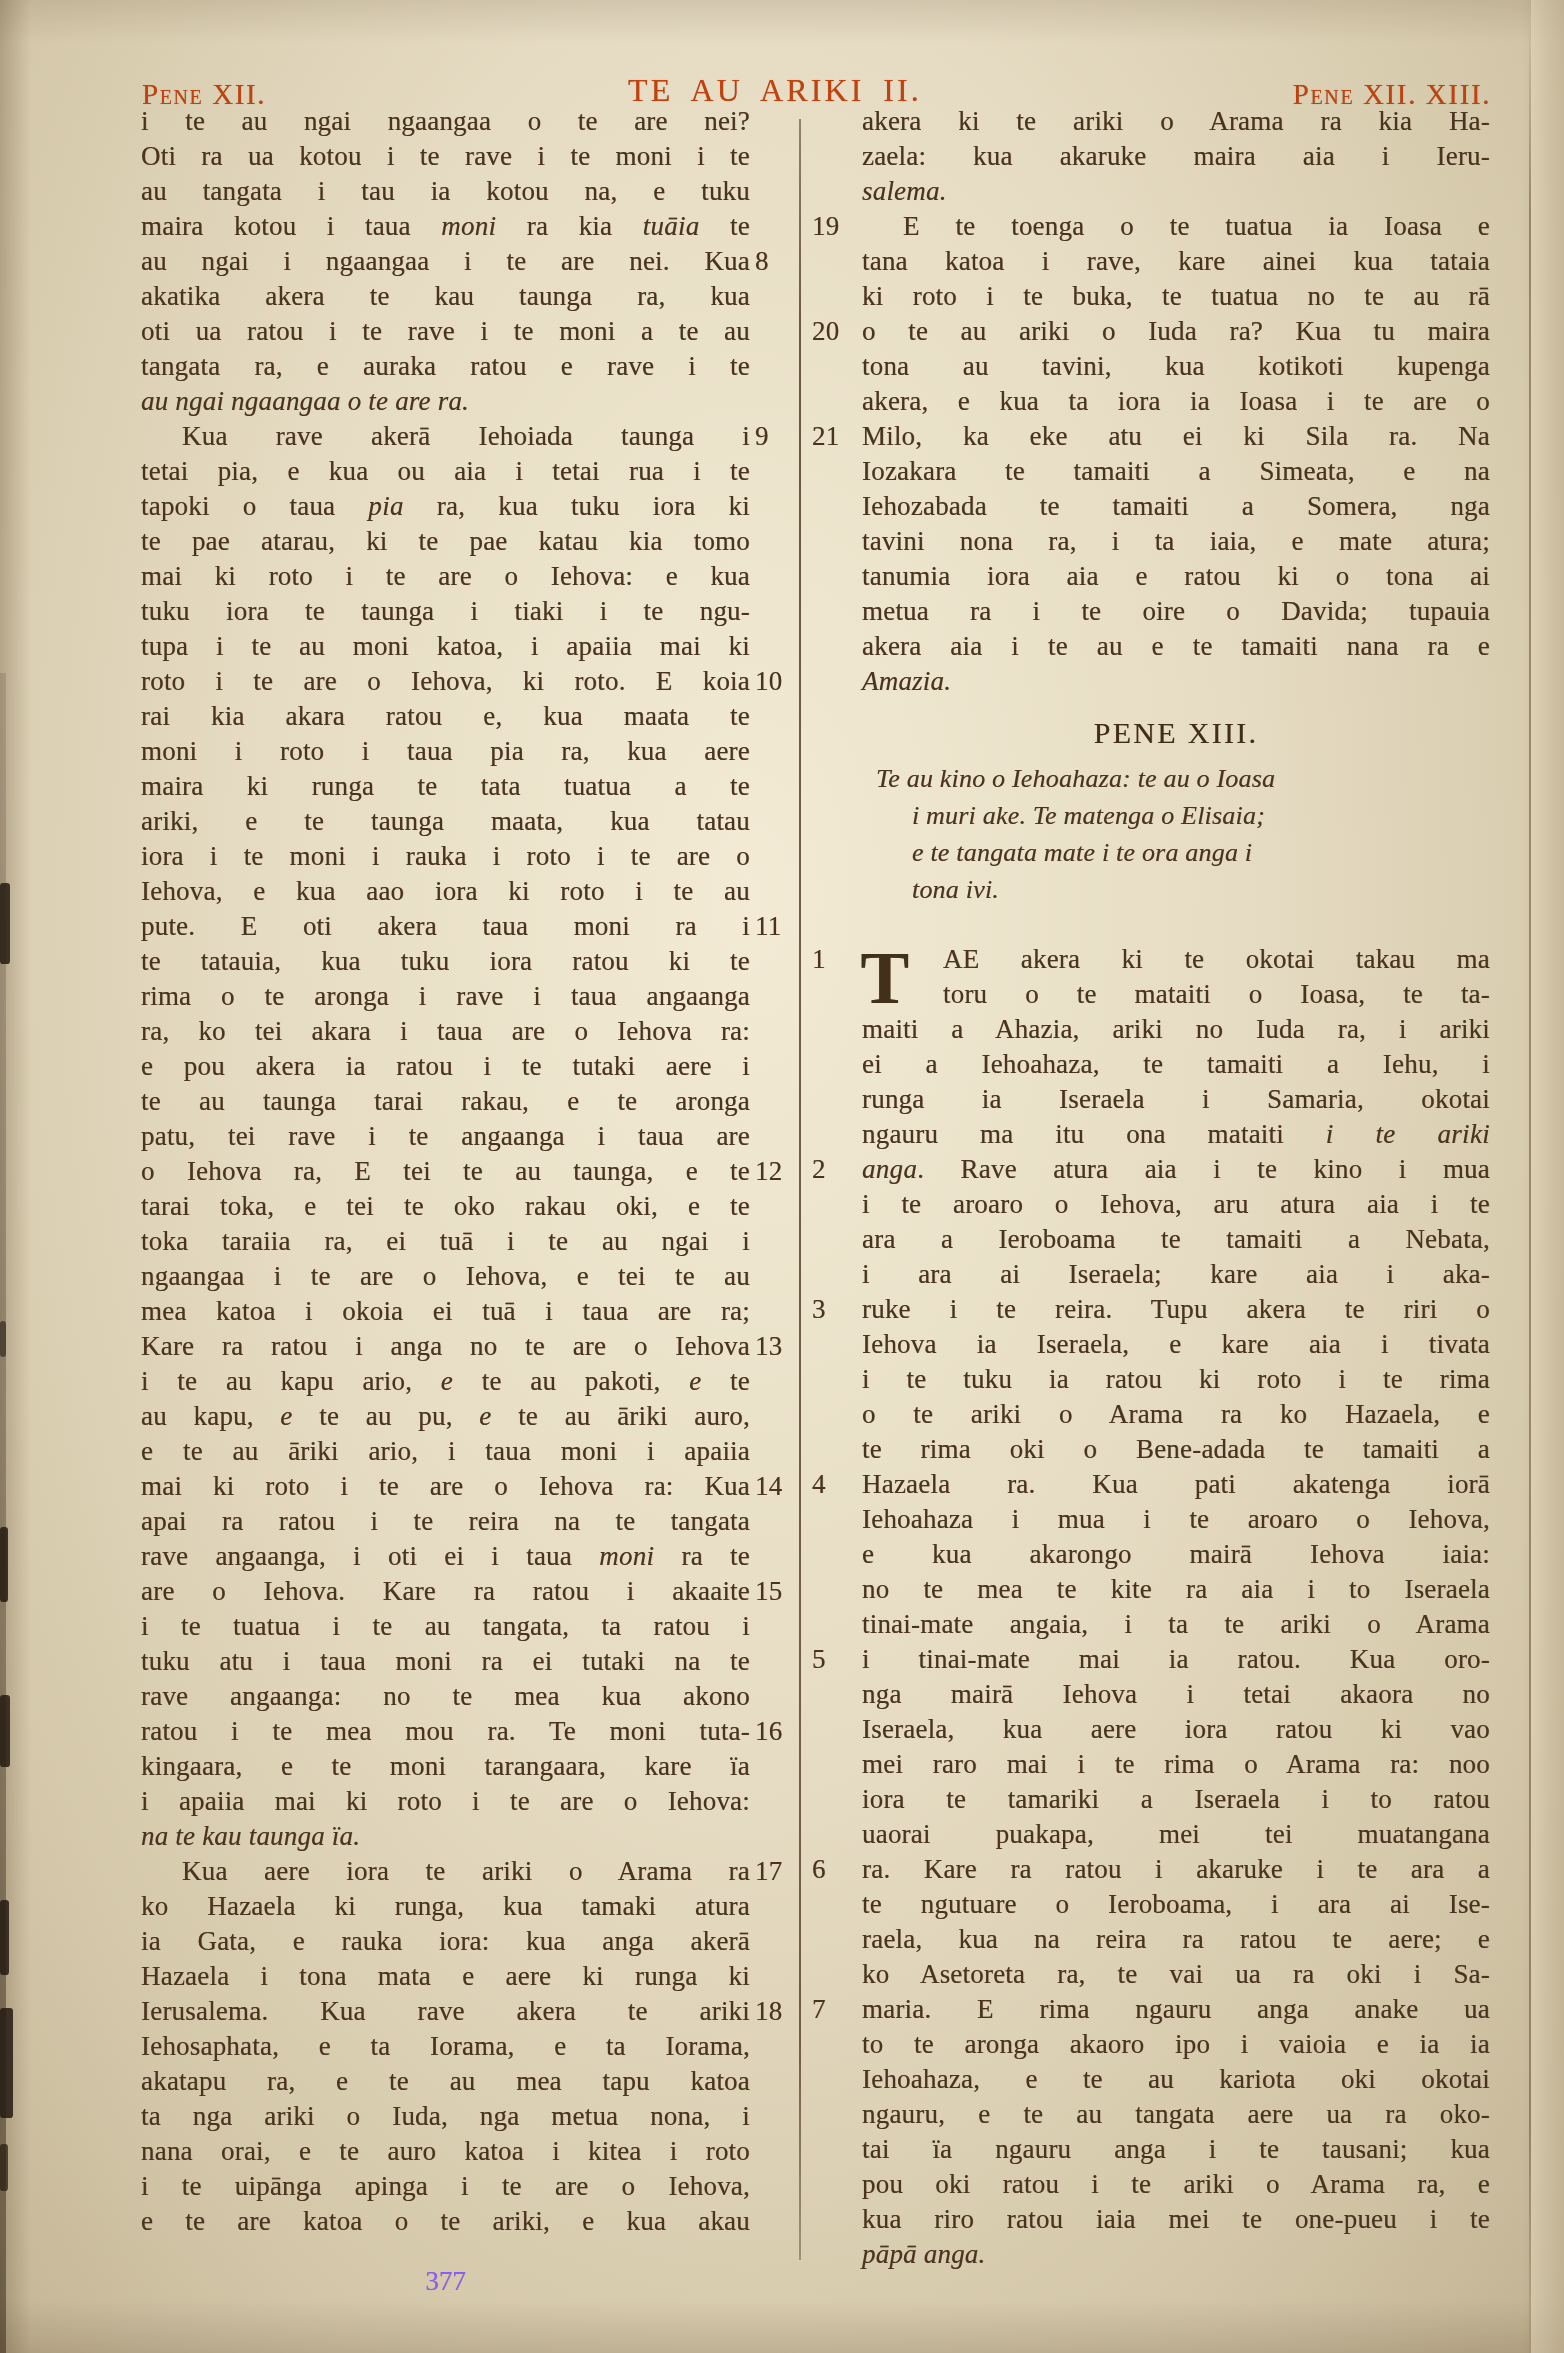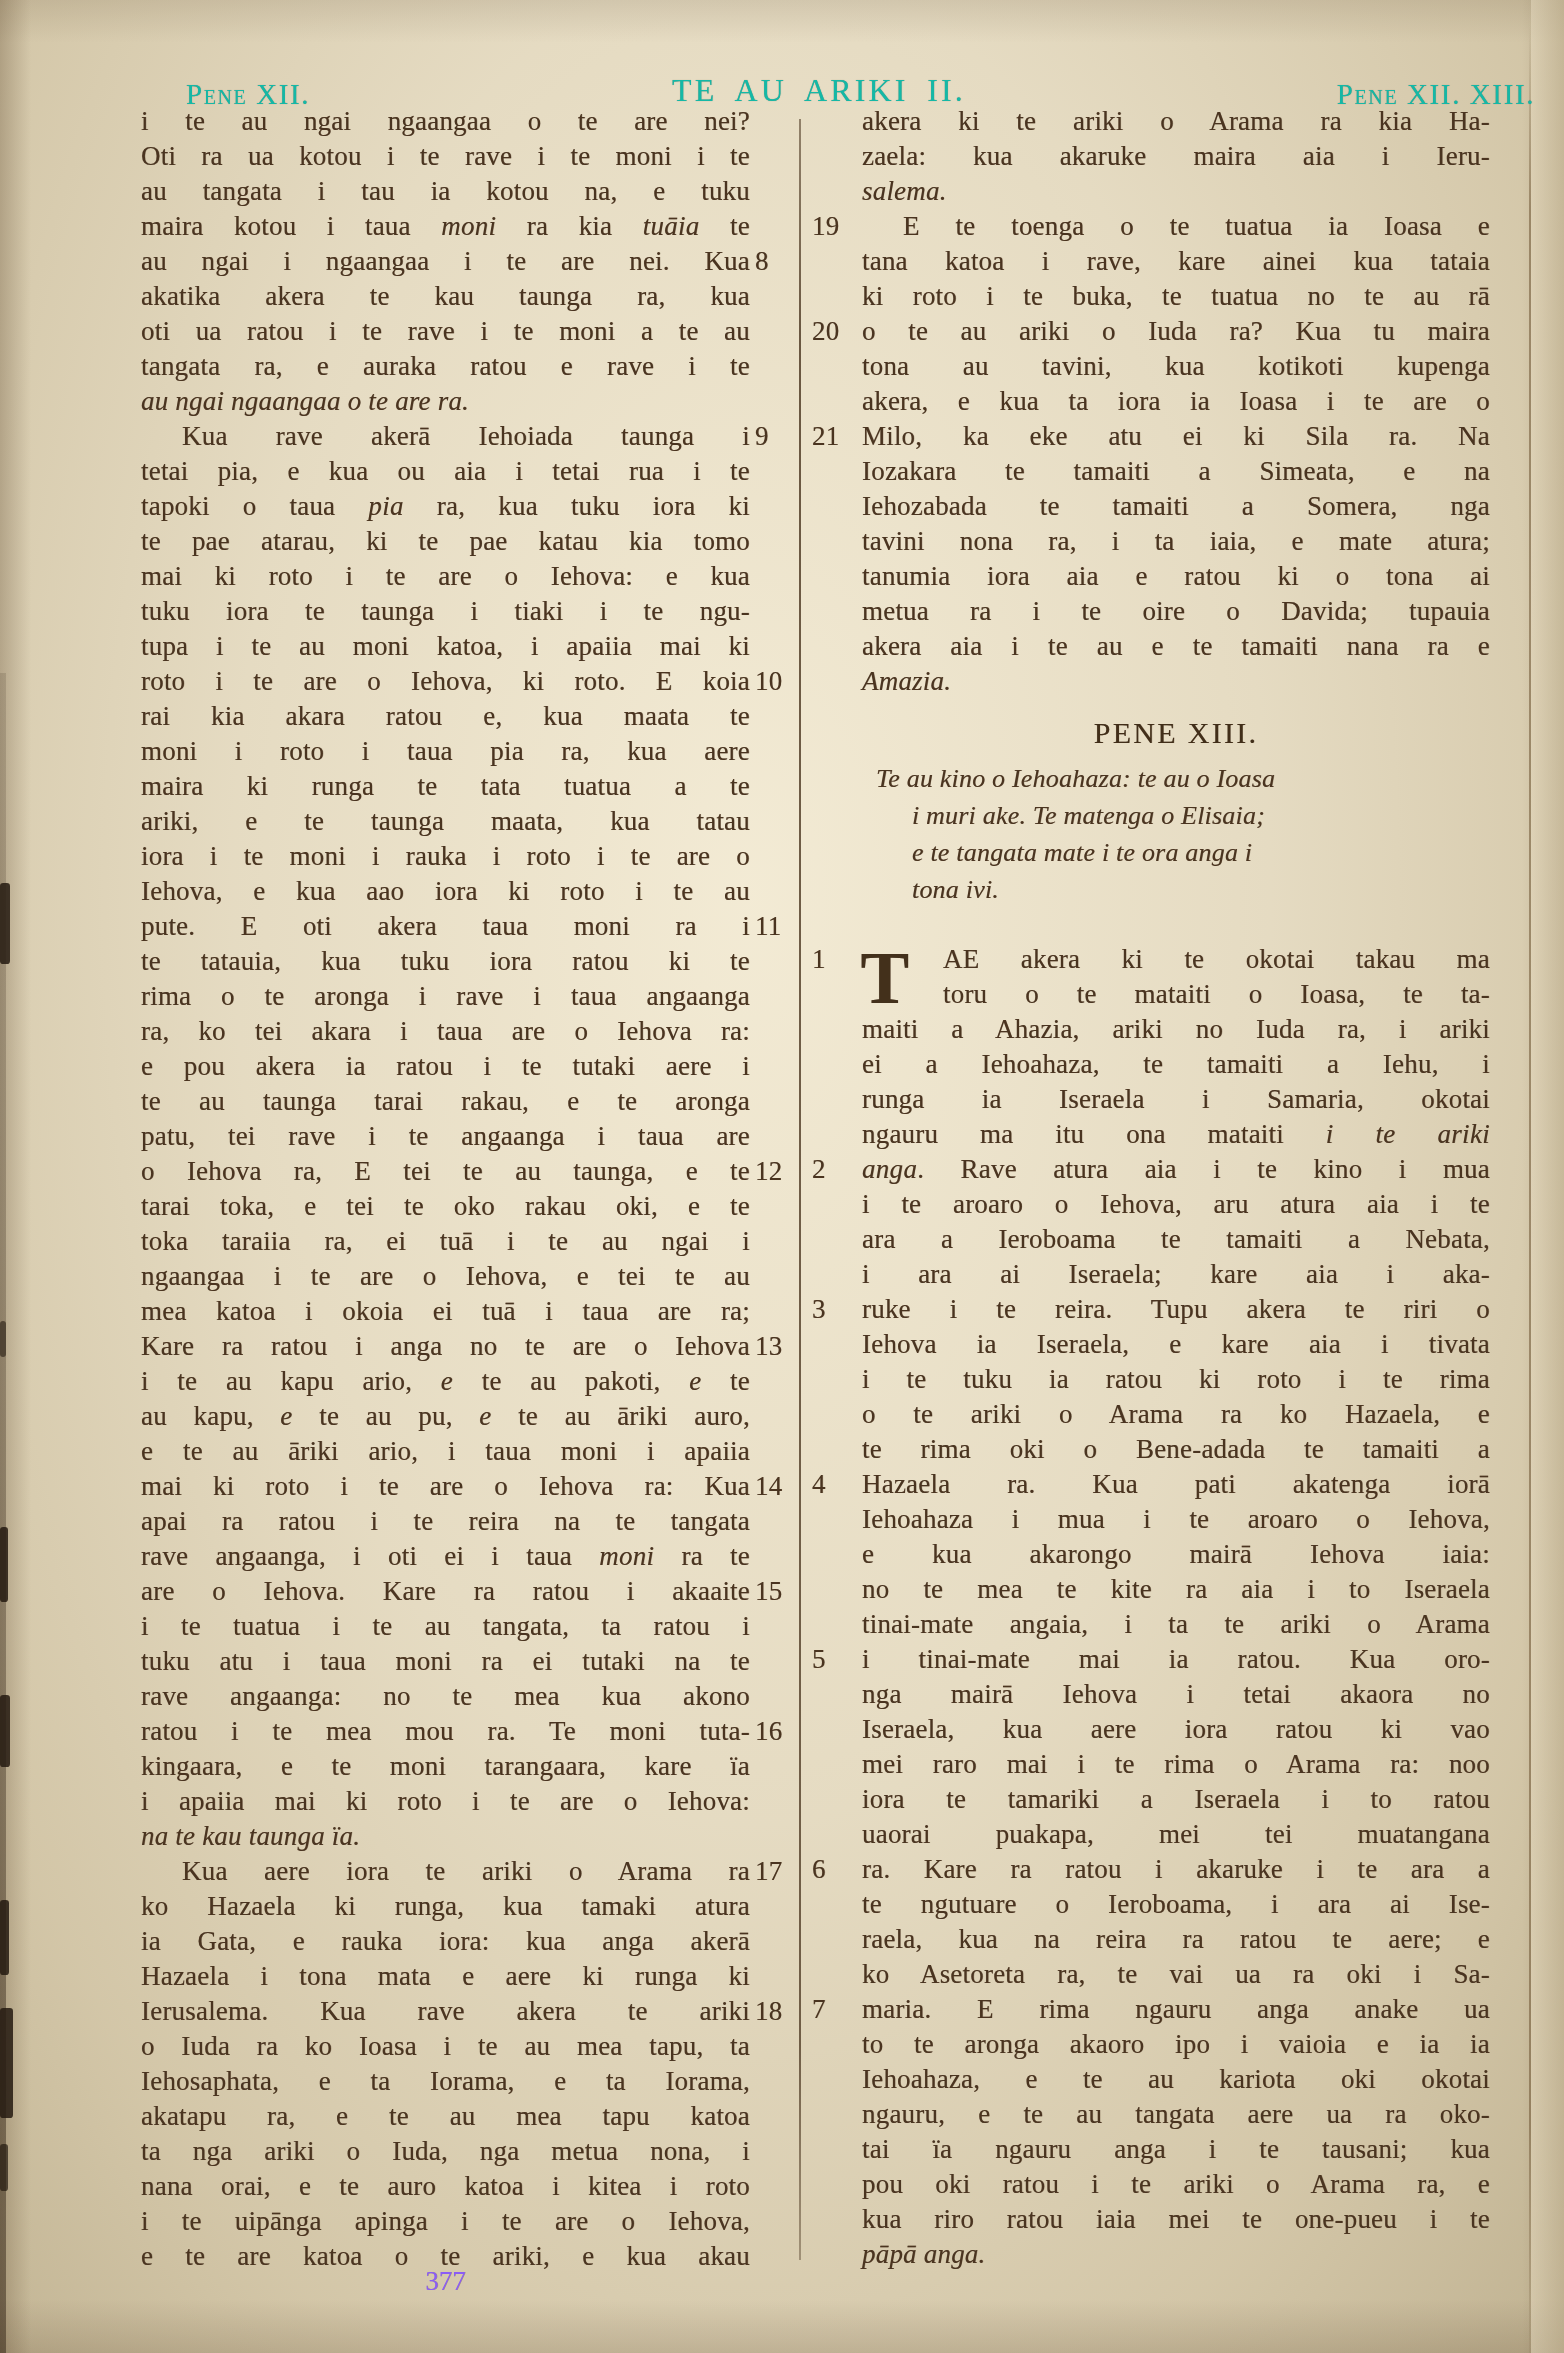--- a/index.html
+++ b/index.html
@@ -26,22 +26,22 @@
   .eb5{left:0;top:1900px;width:8.6px;height:75px;}
   .eb6{left:0;top:2008px;width:13.3px;height:110px;}
   .eb7{left:0;top:2144px;width:7.8px;height:47px;opacity:.7;}
   
   .right-crease{position:absolute;left:1529px;top:23.5px;width:2.3px;height:2330px;
     background:linear-gradient(180deg, rgba(110,85,52,0), rgba(110,85,52,.55) 8%, rgba(110,85,52,.55) 90%, rgba(110,85,52,.1));}
   .right-margin-shade{position:absolute;left:1531px;top:0;width:34px;height:2354px;
     background:linear-gradient(90deg, rgba(233,222,196,.5), rgba(205,191,158,.6));}
 
   
-  .hdr{position:absolute;top:74px;height:41px;line-height:41px;color:#14b8a6;
-    text-shadow:0 0 0.8px rgba(63,44,24,.45);margin-left:44px;}
+  .hdr{position:absolute;top:74px;height:41px;line-height:41px;color:#c2410c;
+    text-shadow:0 0 0.8px rgba(63,44,24,.45);}
   .hdr-left{left:142px;font-size:29px;font-variant:small-caps;letter-spacing:1.6px;}
   .hdr-center{left:775px;transform:translateX(-50%);font-size:32px;letter-spacing:3.1px;word-spacing:7.8px;top:70px;}
   .hdr-right{left:1095px;width:396px;text-align:right;font-size:29px;font-variant:small-caps;letter-spacing:1.6px;}
 
   
   .col{position:absolute;top:104px;font-size:27px;letter-spacing:0.2px;
     text-shadow:0.4px 0.3px 0 rgba(74,52,32,.35), -0.2px 0 0 rgba(74,52,32,.22);}
   .col-left{left:141px;width:609px;}
   .col-right{left:862px;width:628px;}
   .divider{position:absolute;left:799px;top:119px;width:1.6px;height:2141px;
@@ -142,21 +142,20 @@
       <div class="line">rave angaanga: no te mea kua akono</div>
       <div class="line">ratou i te mea mou ra.  Te moni tuta-<span class="vn vr">16</span></div>
       <div class="line">kingaara, e te moni tarangaara, kare ïa</div>
       <div class="line">i apaiia mai ki roto i te are o Iehova:</div>
       <div class="line end">na te kau taunga ïa.</div>
       <div class="line ind">Kua aere iora te ariki o Arama ra<span class="vn vr">17</span></div>
       <div class="line">ko Hazaela ki runga, kua tamaki atura</div>
       <div class="line">ia Gata, e rauka iora: kua anga akerā</div>
       <div class="line">Hazaela i tona mata e aere ki runga ki</div>
       <div class="line">Ierusalema.  Kua rave akera te ariki<span class="vn vr">18</span></div>
-      <div class="line">o Iuda ra ko Ioasa i te au mea tapu, ta</div>
       <div class="line">Iehosaphata, e ta Iorama, e ta Iorama,</div>
       <div class="line">akatapu ra, e te au mea tapu katoa</div>
       <div class="line">ta nga ariki o Iuda, nga metua nona, i</div>
       <div class="line">nana orai, e te auro katoa i kitea i roto</div>
       <div class="line">i te uipānga apinga i te are o Iehova,</div>
       <div class="line">e te are katoa o te ariki, e kua akau</div>
     </div>
   <div class="col col-right" id="col-right">
       <div class="line">akera ki te ariki o Arama ra kia Ha-</div>
       <div class="line">zaela: kua akaruke maira aia i Ieru-</div>

